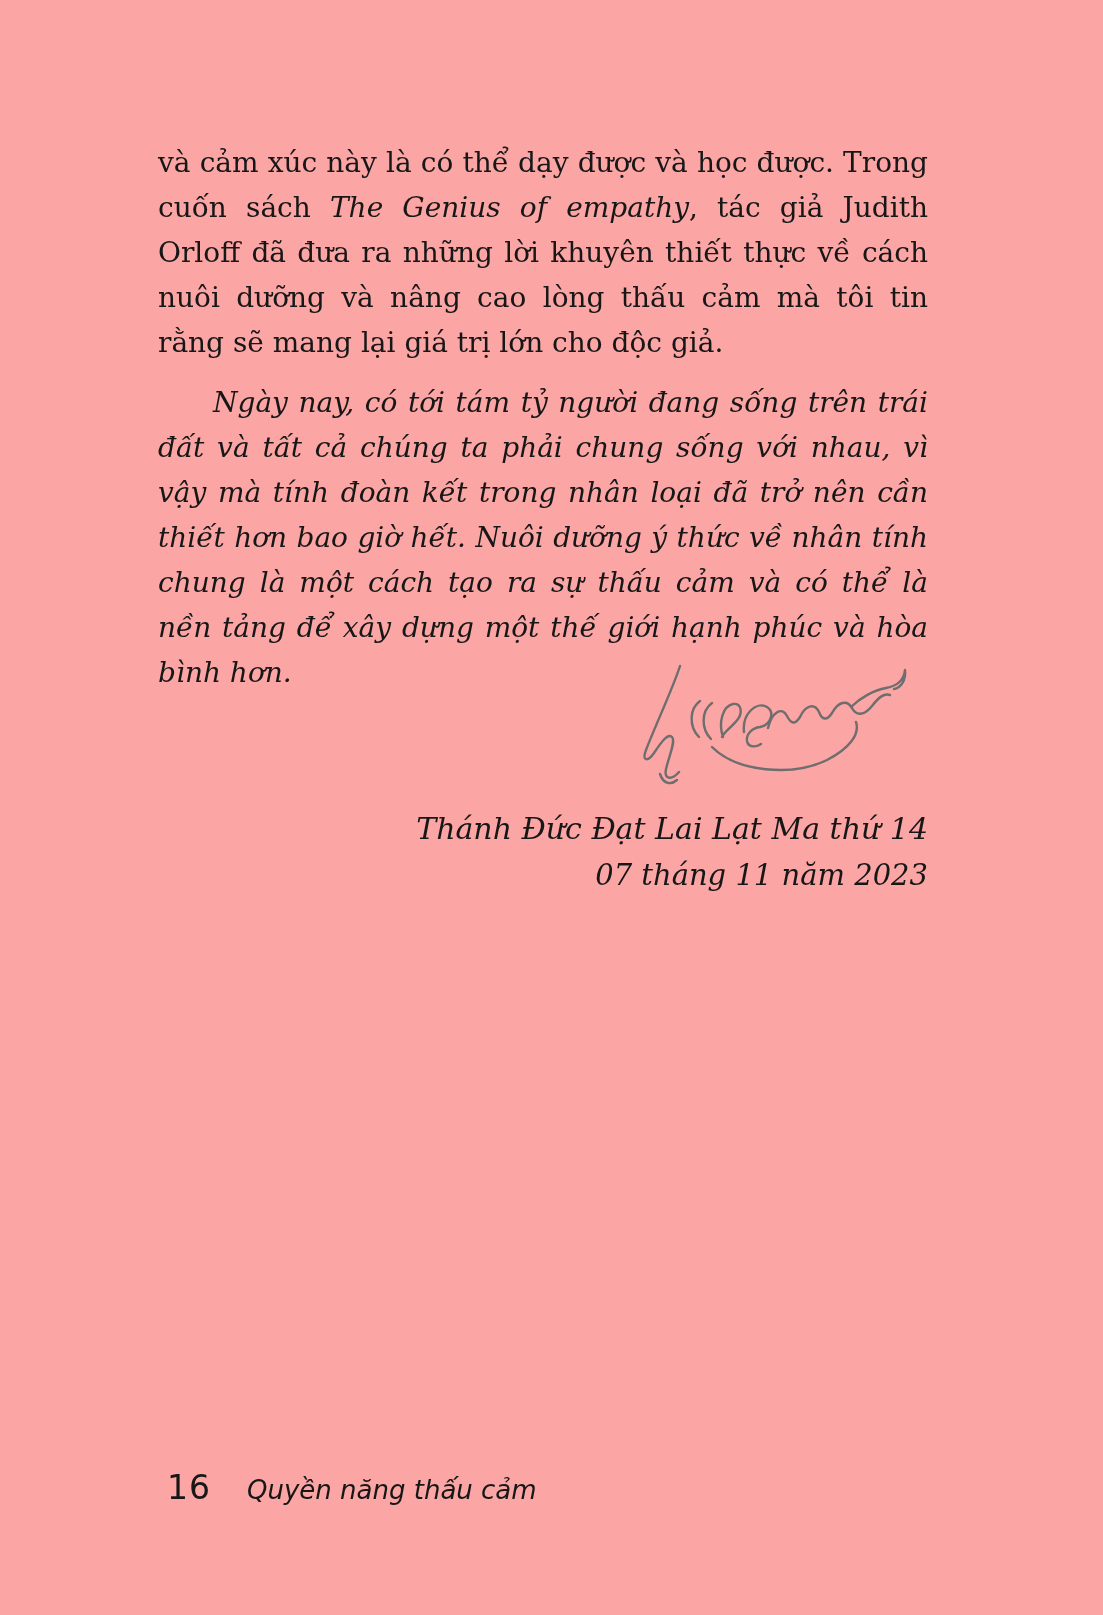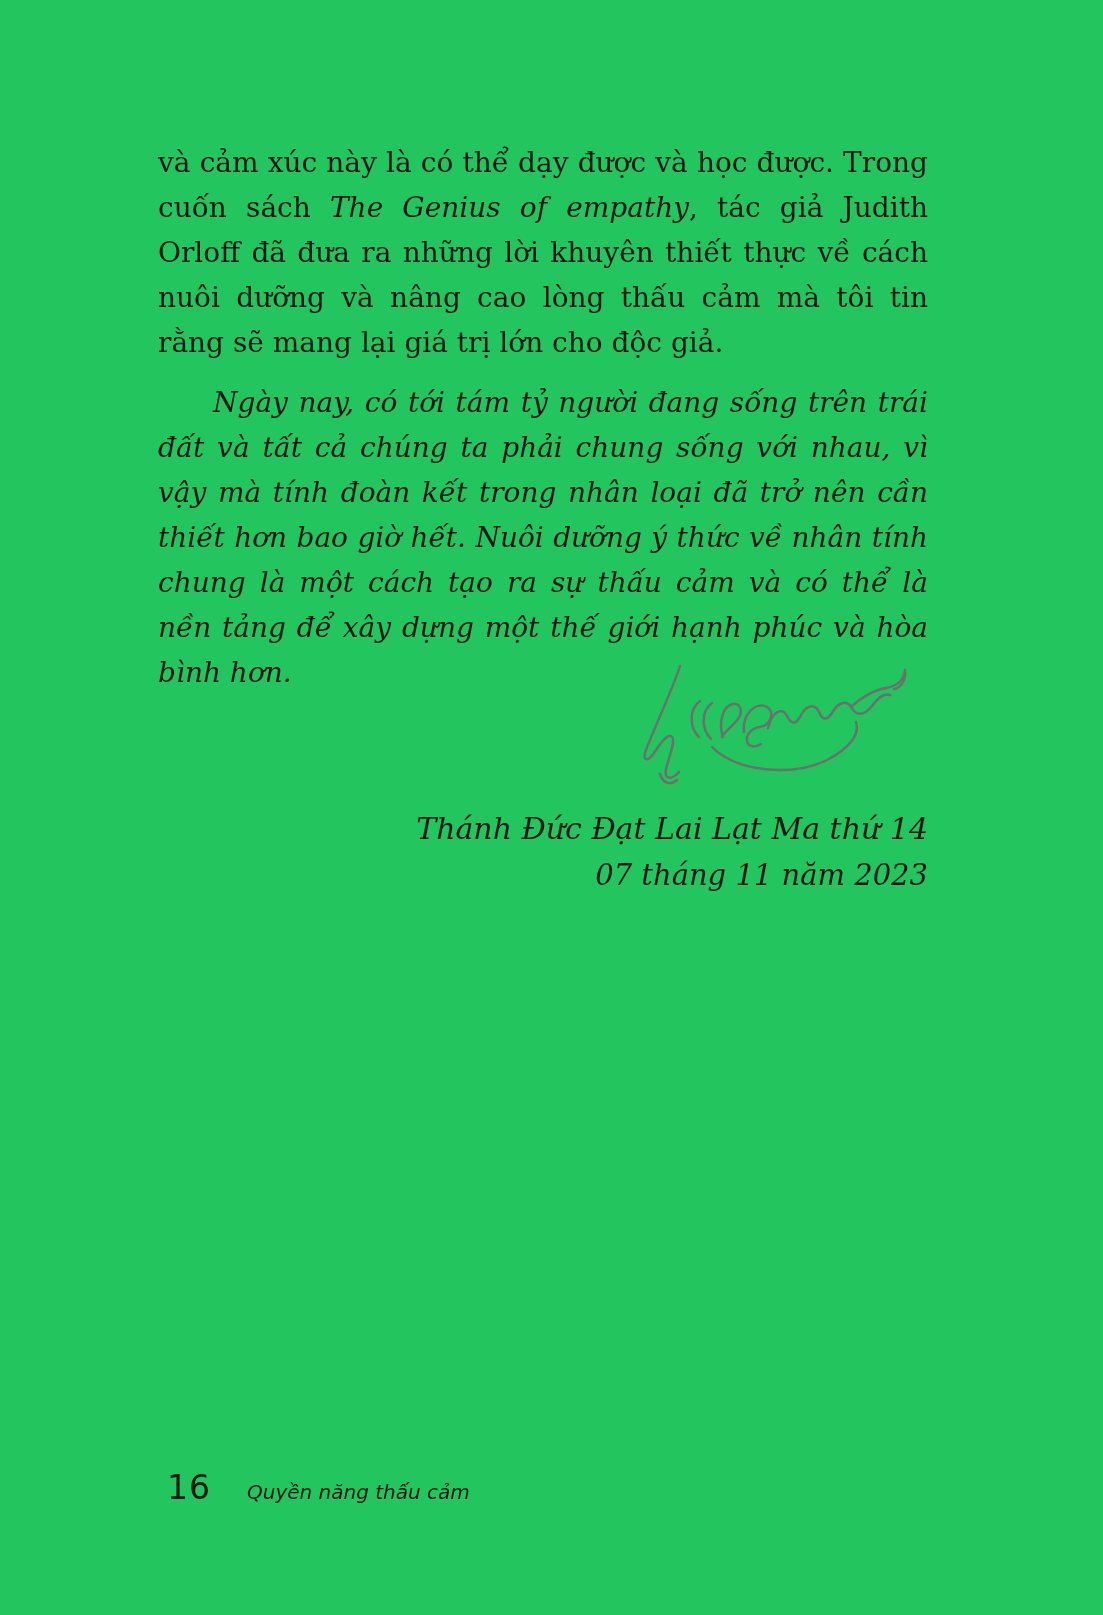--- a/index.html
+++ b/index.html
@@ -3,21 +3,21 @@
 <meta charset="utf-8">
 <style>
   html, body {
     margin: 0;
     padding: 0;
   }
   .page {
     position: relative;
     width: 1103px;
     height: 1615px;
-    background: #22c55e;
+    background: #fca5a5;
     font-family: "DejaVu Serif", "Liberation Serif", serif;
     color: #171717;
     overflow: hidden;
   }
   .body-text {
     position: absolute;
     left: 158px;
     top: 140px;
     width: 770px;
     font-size: 28px;
@@ -65,21 +65,21 @@
     top: 1468px;
     display: flex;
     align-items: baseline;
     font-family: "DejaVu Sans", "Liberation Sans", sans-serif;
   }
   .footer .page-number {
     font-size: 33px;
     letter-spacing: 1px;
   }
   .footer .running-title {
-    font-size: 20px;
+    font-size: 26px;
     font-style: italic;
     margin-left: 36px;
   }
 </style>
 </head>
 <body style="background: rgb(255, 255, 255);">
 
 <div class="page" id="page" style="color: rgb(23, 23, 23);">
 
   <div class="body-text">

